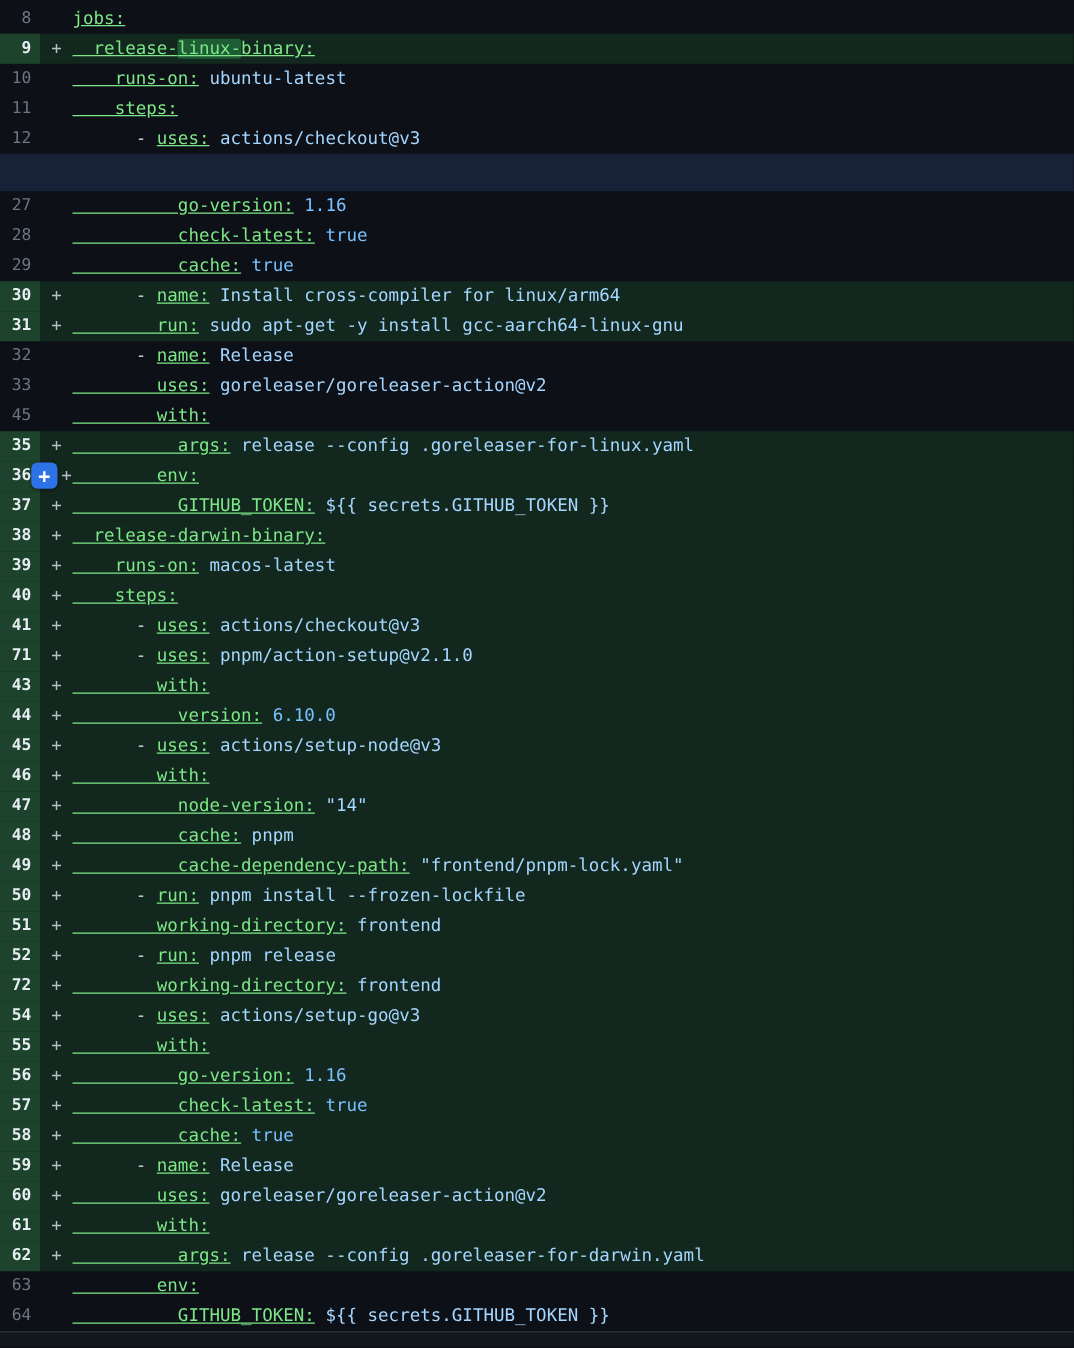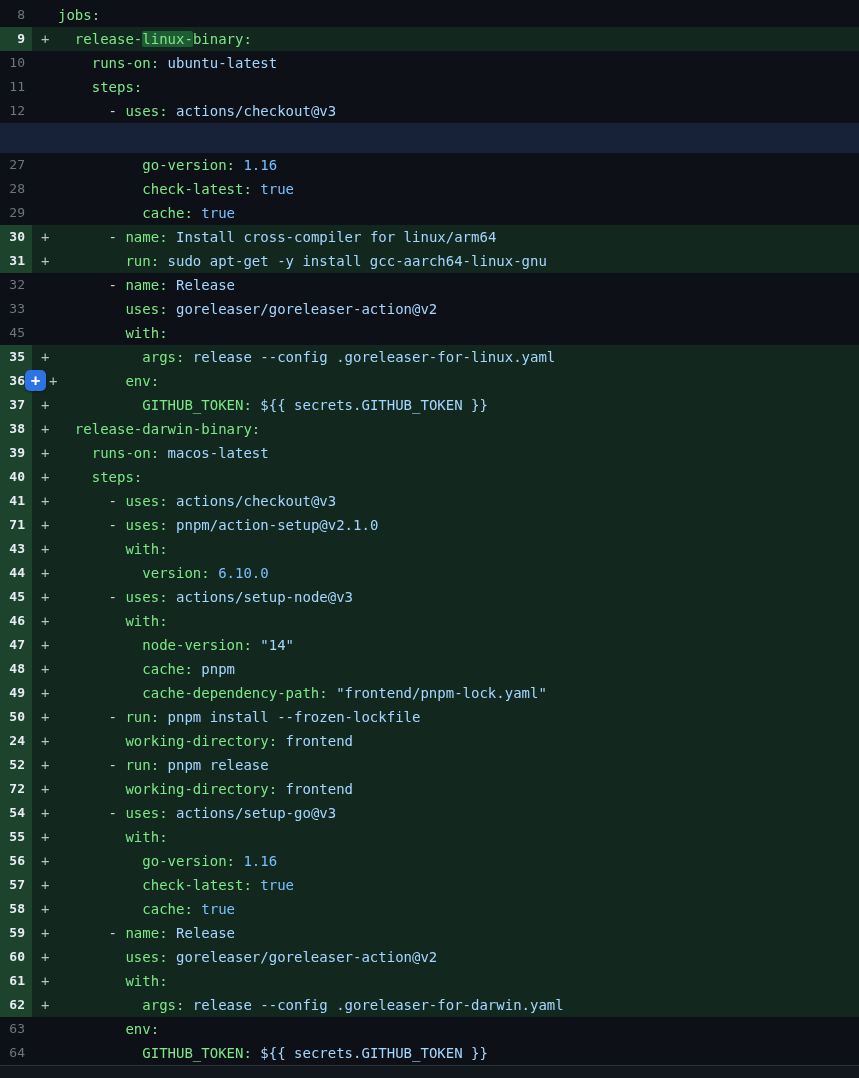--- a/index.html
+++ b/index.html
@@ -13,25 +13,25 @@
   .row{display:flex;height:24px;line-height:24px;white-space:pre;font-size:14px;}
   .row.add{background:var(--add-bg);}
   .ln{
     flex:0 0 32px;box-sizing:border-box;text-align:right;padding-right:7px;
     font-size:13px;color:var(--ln-ctx);cursor:pointer;user-select:none;
   }
   .row.add .ln{background:var(--gutter-add);color:var(--ln-add);font-weight:600;}
   .marker{flex:0 0 26px;box-sizing:border-box;padding-left:9px;color:var(--marker);}
   .row.btnrow .marker{padding-left:17px;}
   .code{flex:1 1 auto;}
-  .tk-k{color:var(--c-key);}
+  .tk-k{color:var(--c-key);text-decoration:underline;}
   .tk-s{color:var(--c-str);}
   .tk-n{color:var(--c-num);}
   .tk-p{color:var(--c-plain);}
-  .tk-hl{color:var(--c-key);background:var(--word-bg);border-radius:2px;}
+  .tk-hl{color:var(--c-key);background:var(--word-bg);border-radius:2px;text-decoration:underline;}
   .expander{height:30px;background:var(--band);cursor:pointer;}
   .comment-btn{
     position:absolute;left:25px;top:370px;width:21px;height:21px;
     border:none;border-radius:5px;background:var(--btn);color:#fff;
     font-size:16px;font-weight:bold;line-height:20px;text-align:center;
     padding:0;cursor:pointer;box-shadow:0 1px 2px rgba(0,0,0,.45);
     font-family:"DejaVu Sans Mono","Liberation Mono",monospace;
   }
   .footer{height:12px;background:var(--footer);border-top:1px solid var(--footer-border);}
 </style>
@@ -65,21 +65,21 @@
       <div class="row add"><span class="ln">41</span><span class="marker">+</span><span class="code"><span class="tk-p">      - </span><span class="tk-k">uses:</span><span class="tk-s"> actions/checkout@v3</span></span></div>
       <div class="row add"><span class="ln">71</span><span class="marker">+</span><span class="code"><span class="tk-p">      - </span><span class="tk-k">uses:</span><span class="tk-s"> pnpm/action-setup@v2.1.0</span></span></div>
       <div class="row add"><span class="ln">43</span><span class="marker">+</span><span class="code"><span class="tk-k">        with:</span></span></div>
       <div class="row add"><span class="ln">44</span><span class="marker">+</span><span class="code"><span class="tk-k">          version:</span><span class="tk-n"> 6.10.0</span></span></div>
       <div class="row add"><span class="ln">45</span><span class="marker">+</span><span class="code"><span class="tk-p">      - </span><span class="tk-k">uses:</span><span class="tk-s"> actions/setup-node@v3</span></span></div>
       <div class="row add"><span class="ln">46</span><span class="marker">+</span><span class="code"><span class="tk-k">        with:</span></span></div>
       <div class="row add"><span class="ln">47</span><span class="marker">+</span><span class="code"><span class="tk-k">          node-version:</span><span class="tk-s"> "14"</span></span></div>
       <div class="row add"><span class="ln">48</span><span class="marker">+</span><span class="code"><span class="tk-k">          cache:</span><span class="tk-s"> pnpm</span></span></div>
       <div class="row add"><span class="ln">49</span><span class="marker">+</span><span class="code"><span class="tk-k">          cache-dependency-path:</span><span class="tk-s"> "frontend/pnpm-lock.yaml"</span></span></div>
       <div class="row add"><span class="ln">50</span><span class="marker">+</span><span class="code"><span class="tk-p">      - </span><span class="tk-k">run:</span><span class="tk-s"> pnpm install --frozen-lockfile</span></span></div>
-      <div class="row add"><span class="ln">24</span><span class="marker">+</span><span class="code"><span class="tk-k">        working-directory:</span><span class="tk-s"> frontend</span></span></div>
+      <div class="row add"><span class="ln">51</span><span class="marker">+</span><span class="code"><span class="tk-k">        working-directory:</span><span class="tk-s"> frontend</span></span></div>
       <div class="row add"><span class="ln">52</span><span class="marker">+</span><span class="code"><span class="tk-p">      - </span><span class="tk-k">run:</span><span class="tk-s"> pnpm release</span></span></div>
       <div class="row add"><span class="ln">72</span><span class="marker">+</span><span class="code"><span class="tk-k">        working-directory:</span><span class="tk-s"> frontend</span></span></div>
       <div class="row add"><span class="ln">54</span><span class="marker">+</span><span class="code"><span class="tk-p">      - </span><span class="tk-k">uses:</span><span class="tk-s"> actions/setup-go@v3</span></span></div>
       <div class="row add"><span class="ln">55</span><span class="marker">+</span><span class="code"><span class="tk-k">        with:</span></span></div>
       <div class="row add"><span class="ln">56</span><span class="marker">+</span><span class="code"><span class="tk-k">          go-version:</span><span class="tk-n"> 1.16</span></span></div>
       <div class="row add"><span class="ln">57</span><span class="marker">+</span><span class="code"><span class="tk-k">          check-latest:</span><span class="tk-n"> true</span></span></div>
       <div class="row add"><span class="ln">58</span><span class="marker">+</span><span class="code"><span class="tk-k">          cache:</span><span class="tk-n"> true</span></span></div>
       <div class="row add"><span class="ln">59</span><span class="marker">+</span><span class="code"><span class="tk-p">      - </span><span class="tk-k">name:</span><span class="tk-s"> Release</span></span></div>
       <div class="row add"><span class="ln">60</span><span class="marker">+</span><span class="code"><span class="tk-k">        uses:</span><span class="tk-s"> goreleaser/goreleaser-action@v2</span></span></div>
       <div class="row add"><span class="ln">61</span><span class="marker">+</span><span class="code"><span class="tk-k">        with:</span></span></div>

